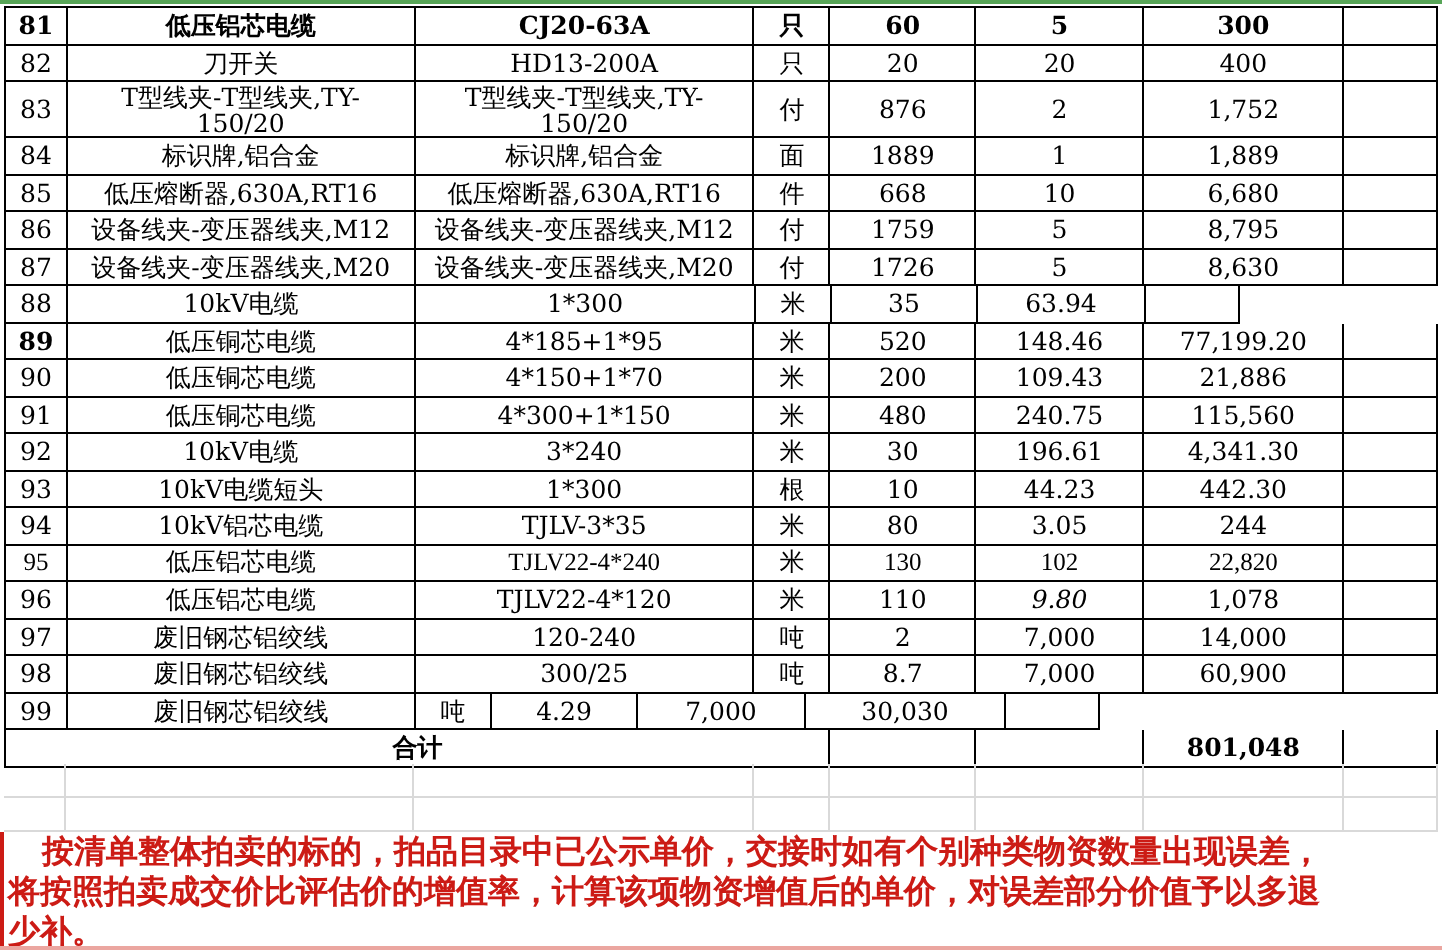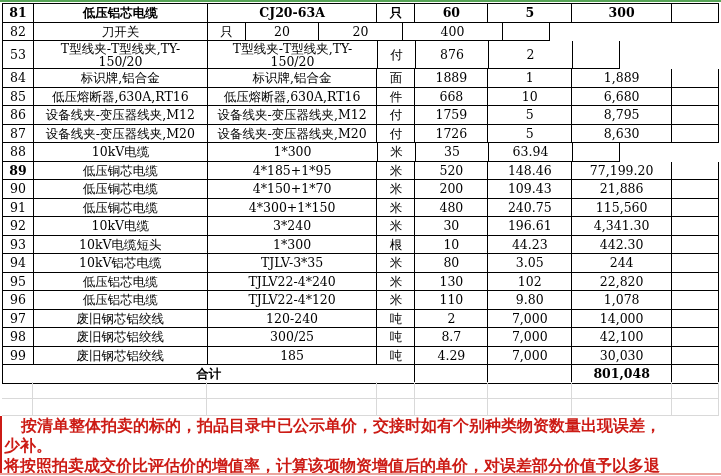--- a/index.html
+++ b/index.html
@@ -53,35 +53,37 @@
         <div class="tcell wrap" style="width: 170px;">CJ20-63A</div>
         <div class="tcell" style="width: 38px;">只</div>
         <div class="tcell" style="width: 73px;">60</div>
         <div class="tcell" style="width: 84px;">5</div>
         <div class="tcell" style="width: 100px;">300</div>
         <div class="tcell" style="width: 47px;"></div>
       </div>
       <div class="trow" style="height: 18.5px;">
         <div class="tcell" style="width: 31px;">82</div>
         <div class="tcell wrap" style="width: 174px;">刀开关</div>
+        <div class="tcell wrap" style="width: 170px;">HD13-200A</div>
         <div class="tcell" style="width: 38px;">只</div>
         <div class="tcell" style="width: 73px;">20</div>
         <div class="tcell" style="width: 84px;">20</div>
         <div class="tcell" style="width: 100px;">400</div>
         <div class="tcell" style="width: 47px;"></div>
       </div>
       <div class="trow" style="height: 28px;">
-        <div class="tcell" style="width: 31px;">53</div>
+        <div class="tcell" style="width: 31px;">83</div>
         <div class="tcell wrap" style="width: 174px;">T型线夹-T型线夹,TY-
 150/20</div>
         <div class="tcell wrap" style="width: 170px;">T型线夹-T型线夹,TY-
 150/20</div>
         <div class="tcell" style="width: 38px;">付</div>
         <div class="tcell" style="width: 73px;">876</div>
         <div class="tcell" style="width: 84px;">2</div>
+        <div class="tcell" style="width: 100px;">1,752</div>
         <div class="tcell" style="width: 47px;"></div>
       </div>
       <div class="trow" style="height: 18.5px;">
         <div class="tcell" style="width: 31px;">84</div>
         <div class="tcell wrap" style="width: 174px;">标识牌,铝合金</div>
         <div class="tcell wrap" style="width: 170px;">标识牌,铝合金</div>
         <div class="tcell" style="width: 38px;">面</div>
         <div class="tcell" style="width: 73px;">1889</div>
         <div class="tcell" style="width: 84px;">1</div>
         <div class="tcell" style="width: 100px;">1,889</div>
@@ -179,64 +181,63 @@
       <div class="trow" style="height: 18.5px;">
         <div class="tcell" style="width: 31px;">94</div>
         <div class="tcell wrap" style="width: 174px;">10kV铝芯电缆</div>
         <div class="tcell wrap" style="width: 170px;">TJLV-3*35</div>
         <div class="tcell" style="width: 38px;">米</div>
         <div class="tcell" style="width: 73px;">80</div>
         <div class="tcell" style="width: 84px;">3.05</div>
         <div class="tcell" style="width: 100px; text-align: right;">244</div>
         <div class="tcell" style="width: 47px;"></div>
       </div>
-      <div class="trow" style="height: 18.5px;">
+      <div class="trow" style="height: 18.5px; font-family: Liberation Serif, serif;">
         <div class="tcell" style="width: 31px;">95</div>
         <div class="tcell wrap" style="width: 174px;">低压铝芯电缆</div>
         <div class="tcell wrap" style="width: 170px;">TJLV22-4*240</div>
         <div class="tcell" style="width: 38px;">米</div>
         <div class="tcell" style="width: 73px;">130</div>
         <div class="tcell" style="width: 84px;">102</div>
         <div class="tcell" style="width: 100px;">22,820</div>
         <div class="tcell" style="width: 47px;"></div>
       </div>
       <div class="trow" style="height: 18.5px;">
         <div class="tcell" style="width: 31px;">96</div>
         <div class="tcell wrap" style="width: 174px;">低压铝芯电缆</div>
         <div class="tcell wrap" style="width: 170px;">TJLV22-4*120</div>
         <div class="tcell" style="width: 38px;">米</div>
         <div class="tcell" style="width: 73px;">110</div>
-        <div class="tcell" style="width: 84px;">9.80</div>
+        <div class="tcell" style="width: 84px; font-style: italic;">9.80</div>
         <div class="tcell" style="width: 100px;">1,078</div>
         <div class="tcell" style="width: 47px;"></div>
       </div>
       <div class="trow" style="height: 18.5px;">
         <div class="tcell" style="width: 31px;">97</div>
         <div class="tcell wrap" style="width: 174px;">废旧钢芯铝绞线</div>
         <div class="tcell wrap" style="width: 170px;">120-240</div>
         <div class="tcell" style="width: 38px;">吨</div>
         <div class="tcell" style="width: 73px;">2</div>
         <div class="tcell" style="width: 84px;">7,000</div>
         <div class="tcell" style="width: 100px;">14,000</div>
         <div class="tcell" style="width: 47px;"></div>
       </div>
       <div class="trow" style="height: 18.5px;">
         <div class="tcell" style="width: 31px;">98</div>
         <div class="tcell wrap" style="width: 174px;">废旧钢芯铝绞线</div>
         <div class="tcell wrap" style="width: 170px;">300/25</div>
         <div class="tcell" style="width: 38px;">吨</div>
         <div class="tcell" style="width: 73px;">8.7</div>
         <div class="tcell" style="width: 84px;">7,000</div>
-        <div class="tcell" style="width: 100px;">42,100</div>
+        <div class="tcell" style="width: 100px;">60,900</div>
         <div class="tcell" style="width: 47px;"></div>
       </div>
       <div class="trow" style="height: 18.5px;">
         <div class="tcell" style="width: 31px;">99</div>
         <div class="tcell wrap" style="width: 174px;">废旧钢芯铝绞线</div>
-        <div class="tcell wrap" style="width: 170px;">185</div>
         <div class="tcell" style="width: 38px;">吨</div>
         <div class="tcell" style="width: 73px;">4.29</div>
         <div class="tcell" style="width: 84px;">7,000</div>
         <div class="tcell" style="width: 100px;">30,030</div>
         <div class="tcell" style="width: 47px;"></div>
       </div>
       <div class="trow" style="height: 18.5px;">
         <div class="tcell bold" style="width: 413px;">合计</div>
         <div class="tcell" style="width: 73px;"></div>
         <div class="tcell" style="width: 84px;"></div>
@@ -261,17 +262,17 @@
         <div class="gcell" style="width: 170px;"></div>
         <div class="gcell" style="width: 38px;"></div>
         <div class="gcell" style="width: 73px;"></div>
         <div class="gcell" style="width: 84px;"></div>
         <div class="gcell" style="width: 100px;"></div>
         <div class="gcell" style="width: 47px;"></div>
       </div>
     </div>
   <div class="note">
     <div class="note-line first">按清单整体拍卖的标的，拍品目录中已公示单价，交接时如有个别种类物资数量出现误差，</div>
+    <div class="note-line">将按照拍卖成交价比评估价的增值率，计算该项物资增值后的单价，对误差部分价值予以多退</div>
     <div class="note-line">少补。</div>
-    <div class="note-line">将按照拍卖成交价比评估价的增值率，计算该项物资增值后的单价，对误差部分价值予以多退</div>
   </div>
   <div class="bottom-pink-line"></div>
 </div>
 
 </body></html>

